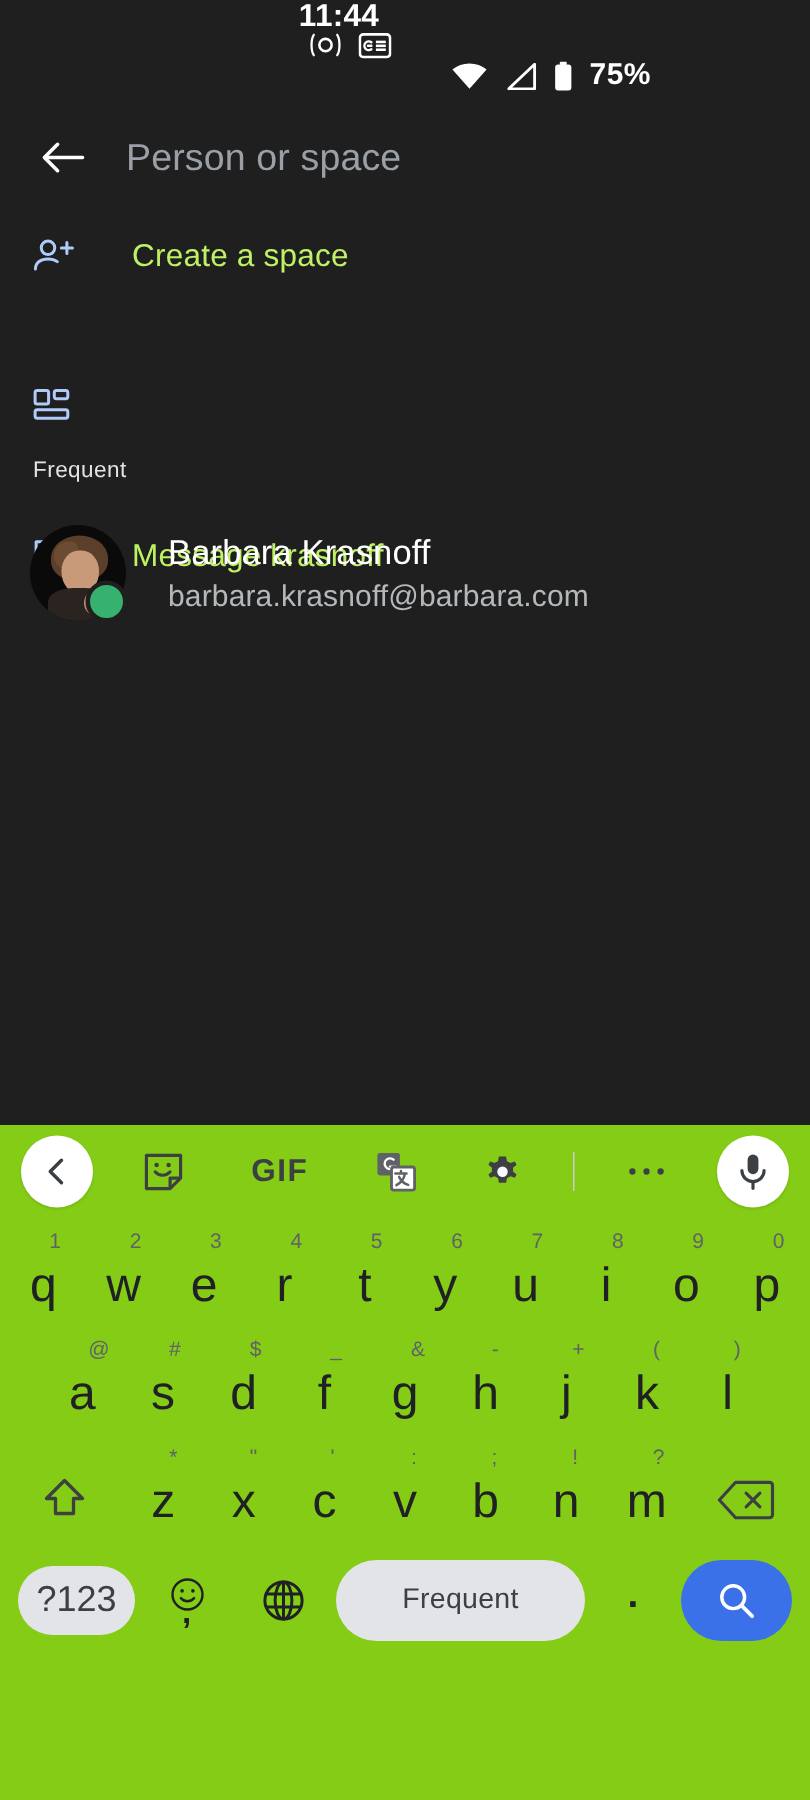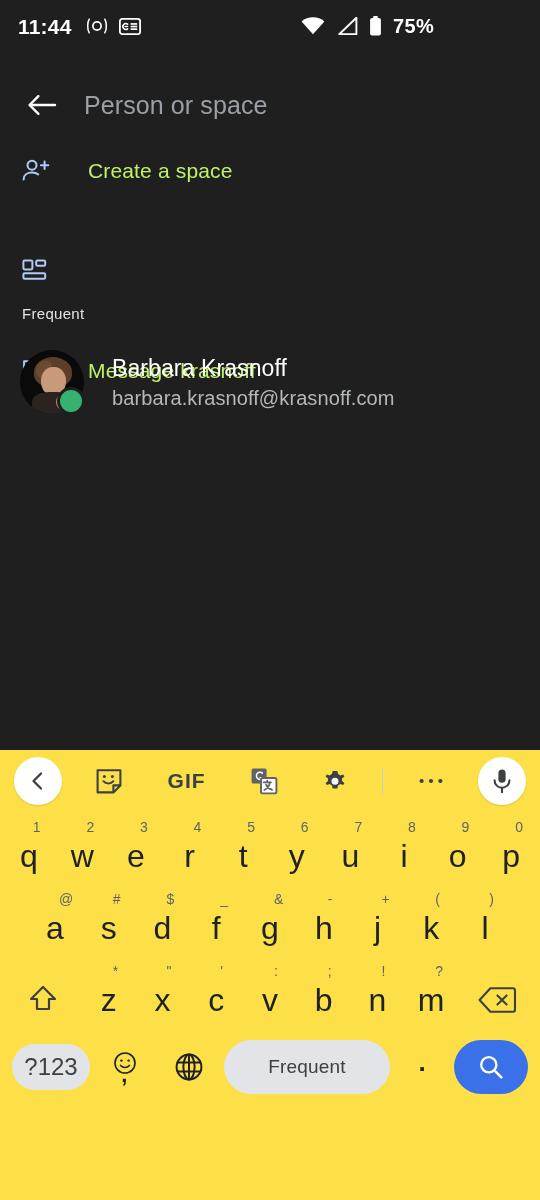--- a/index.html
+++ b/index.html
@@ -16,20 +16,21 @@
   .app-dark {
     position:absolute; top:0; left:0; width:540px; height:750px;
     background:#1f1f1f;
   }
 
   
   .statusbar {
     position:absolute; top:0; left:0; width:452px; height:52px;
     display:flex; align-items:center; padding:0 18px;
     color:#ffffff;
+    flex-direction:column;
   }
   .sb-time { font-size:21px; font-weight:700; letter-spacing:0.2px; line-height:1; }
   .sb-left-icons { display:flex; align-items:center; gap:11px; margin-left:14px; }
   .sb-right { margin-left:auto; display:flex; align-items:center; gap:11px; }
   .sb-batt-text { font-size:20px; font-weight:700; letter-spacing:0.3px; }
   .sb-icon { display:block; }
 
   
   .search-header {
     position:absolute; top:74px; left:0; width:540px; height:62px;
@@ -102,21 +103,21 @@
     border-radius:50%; background:#37b26e; border:3px solid #1f1f1f;
     box-sizing:content-box;
   }
   .contact-text { margin-left:28px; display:flex; flex-direction:column; gap:5px; }
   .contact-name { font-size:23px; color:#ffffff; letter-spacing:0.1px; }
   .contact-email { font-size:20px; color:#b4b8bb; letter-spacing:0.1px; }
 
   
   .keyboard {
     position:absolute; top:750px; left:0; width:540px; height:450px;
-    background:#fde047;
+    background:#84cc16;
   }
   .kb-toolbar {
     position:relative; height:62px; display:flex; align-items:center;
     padding:0 14px;
   }
   .tb-item {
     flex:0 0 auto; display:flex; align-items:center; justify-content:center;
     width:48px; height:48px; border-radius:50%;
   }
   .tb-circle { background:#ffffff; box-shadow:0 1px 2px rgba(0,0,0,0.12); }
@@ -283,21 +284,21 @@
           <div class="av-hair"></div>
           <div class="av-hair2"></div>
           <div class="av-face"></div>
           <div class="av-body"></div>
           <div class="av-hand"></div>
         </div>
         <div class="presence"></div>
       </div>
       <div class="contact-text">
         <span class="contact-name">Barbara Krasnoff</span>
-        <span class="contact-email">barbara.krasnoff@krasnoff.com</span>
+        <span class="contact-email">barbara.krasnoff@barbara.com</span>
       </div>
     </div>
 
   </div>
 
   <div class="keyboard">
 
     <div class="kb-toolbar">
       <div class="tb-item tb-circle">
         <svg width="22" height="22" viewBox="0 0 22 22">

